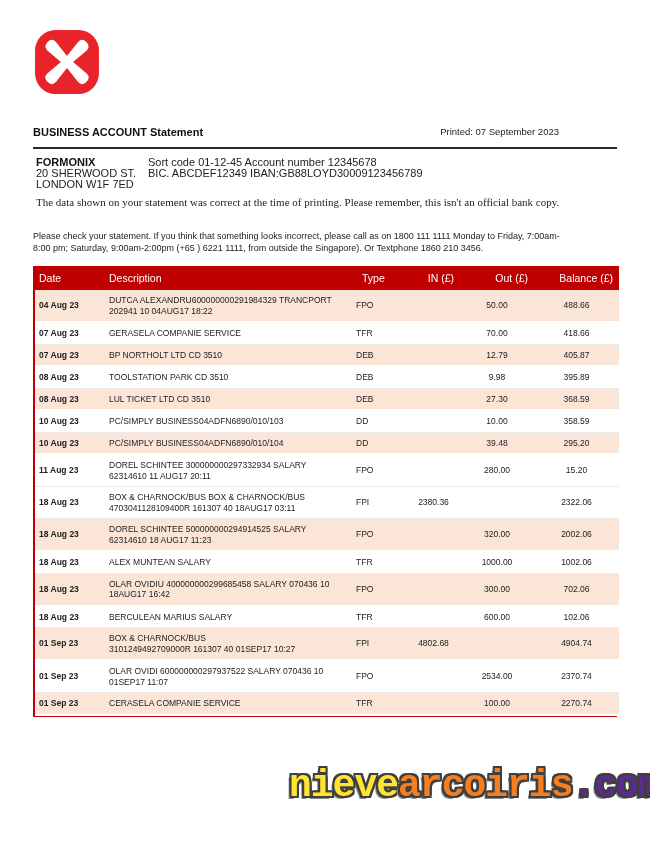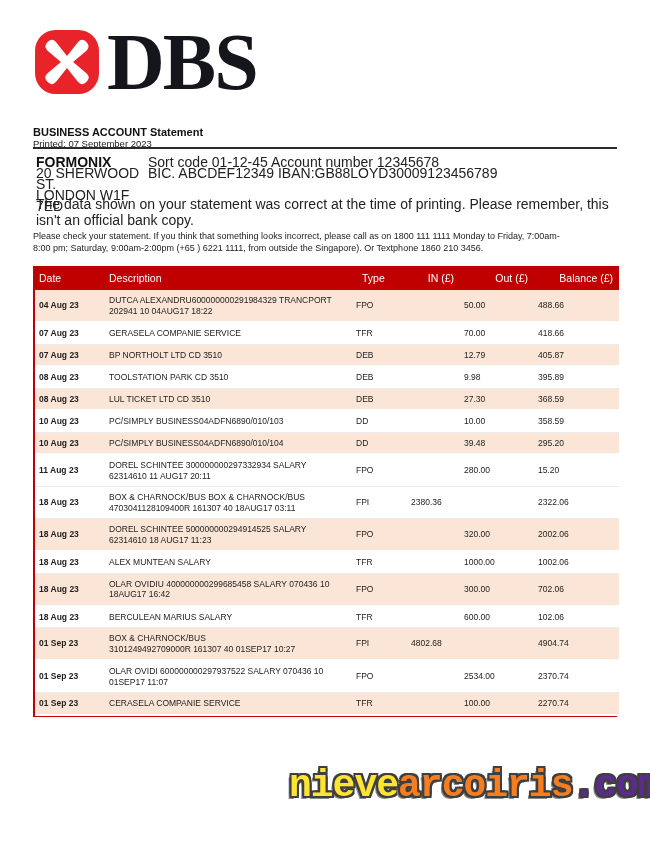--- a/index.html
+++ b/index.html
@@ -10,32 +10,32 @@
   
   .logo-row{position:absolute;left:33px;top:28px;display:flex;align-items:center;}
   .logo-mark{width:68px;height:68px;display:block;}
   .logo-text{
     font-family:"Liberation Serif",serif;font-weight:bold;font-size:80px;
     line-height:68px;color:#15151c;letter-spacing:-2px;margin-left:6px;
   }
   
   .stmt-header{
     position:absolute;left:33px;top:126px;width:584px;
-    display:flex;align-items:flex-start;flex-direction:column;
+    display:flex;justify-content:space-between;align-items:flex-start;
   }
   .stmt-title{font-size:11px;font-weight:bold;color:#111;}
   .stmt-printed{font-size:9.5px;color:#222;padding-right:58px;}
   .rule{position:absolute;left:33px;top:147px;width:584px;height:2px;background:#2a2a2a;}
   
-  .account{position:absolute;left:36px;top:157px;display:flex;font-size:14px;line-height:11px;color:#222;justify-content:flex-end;}
+  .account{position:absolute;left:36px;top:157px;display:flex;font-size:11px;line-height:11px;color:#222;justify-content:flex-end;}
   .acct-left{width:112px;}
   .acct-name{font-weight:bold;color:#111;}
   .acct-right{margin-left:0;}
   
-  .notice1{position:absolute;left:36px;top:196px;width:575px;font-size:14px;color:#222;}
+  .notice1{position:absolute;left:36px;top:196px;width:575px;font-size:11px;color:#222;font-family:Liberation Serif, serif;}
   .notice2{position:absolute;left:33px;top:231px;width:575px;font-size:9px;line-height:11.5px;color:#222;white-space:pre-line;}
   
   .tbl-wrap{
     position:absolute;left:33px;top:266px;width:584px;
     border-left:2px solid #C00000;border-right:2px solid #C00000;border-bottom:1px solid #C00000;
     box-sizing:border-box;
   }
   table.txns{width:100%;border-collapse:collapse;table-layout:fixed;}
   table.txns thead th{
     background:#C00000;color:#ffffff;font-weight:400;font-size:10.5px;
@@ -44,21 +44,21 @@
   table.txns th.c-in,table.txns th.c-out,table.txns th.c-balance{text-align:right;padding-right:6px;}
   table.txns th.c-type{padding-left:10px;margin-top:28px;}
   table.txns td{
     font-size:8.5px;line-height:10.5px;padding:5px 4px;vertical-align:middle;color:#222;
   }
   tr.alt td{background:#FBE5D6;border-bottom:2px solid #ffffff;}
   tr.plain td{background:#ffffff;border-top:1px solid #ececec;border-bottom:1px solid #ececec;}
   td.c-date{font-weight:bold;color:#111;padding-left:5px;}
   td.c-desc{white-space:pre-line;}
   td.c-type{padding-left:10px;}
-  td.c-in,td.c-out,td.c-balance{text-align:left;padding-right:6px;}
+  td.c-in,td.c-out,td.c-balance{text-align:center;padding-right:6px;}
   
   .watermark{
     position:absolute;left:289px;top:764px;font-size:38px;font-weight:bold;
     font-family:Liberation Mono, monospace;letter-spacing:-1px;white-space:nowrap;
     text-shadow:
       -2px 0 0 #3f3f3f, 2px 0 0 #3f3f3f, 0 -2px 0 #3f3f3f, 0 2px 0 #3f3f3f,
       -2px -2px 0 #3f3f3f, 2px -2px 0 #3f3f3f, -2px 2px 0 #3f3f3f, 2px 2px 0 #3f3f3f,
       -3px 3px 0 #8a8a8a;
   }
   .wm-1{color:#FFE431;}
@@ -68,21 +68,20 @@
 </head>
 <body>
 
 <div class="page">
 
   <div class="logo-row">
     <svg class="logo-mark" viewBox="0 0 100 100" aria-hidden="true">
       <rect x="3" y="3" width="94" height="94" rx="30" ry="30" fill="#E8232A"></rect>
       <path fill="#ffffff" d="M50 41 L66 21 Q72 14 78.5 20.5 Q85 27 79 33 L59 50 L79 67 Q85 73 78.5 79.5 Q72 86 66 79 L50 59 L34 79 Q28 86 21.5 79.5 Q15 73 21 67 L41 50 L21 33 Q15 27 21.5 20.5 Q28 14 34 21 Z"></path>
     </svg>
-    <span class="logo-text">DBS</span>
   </div>
 
   <div class="stmt-header">
     <span class="stmt-title">BUSINESS ACCOUNT Statement</span>
     <span class="stmt-printed">Printed: 07 September 2023</span>
   </div>
   <div class="rule"></div>
 
   <div class="account">
     <div class="acct-left">

